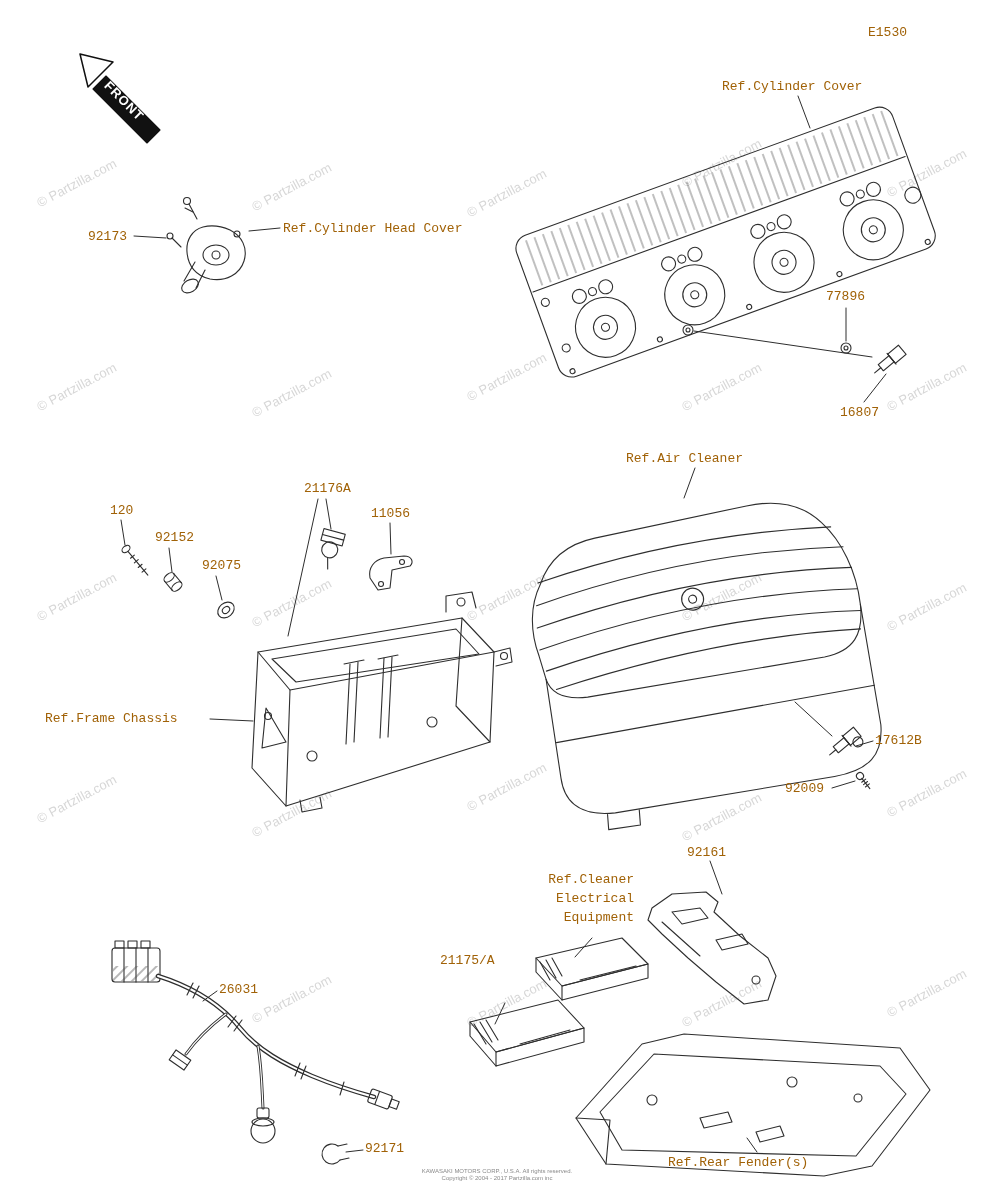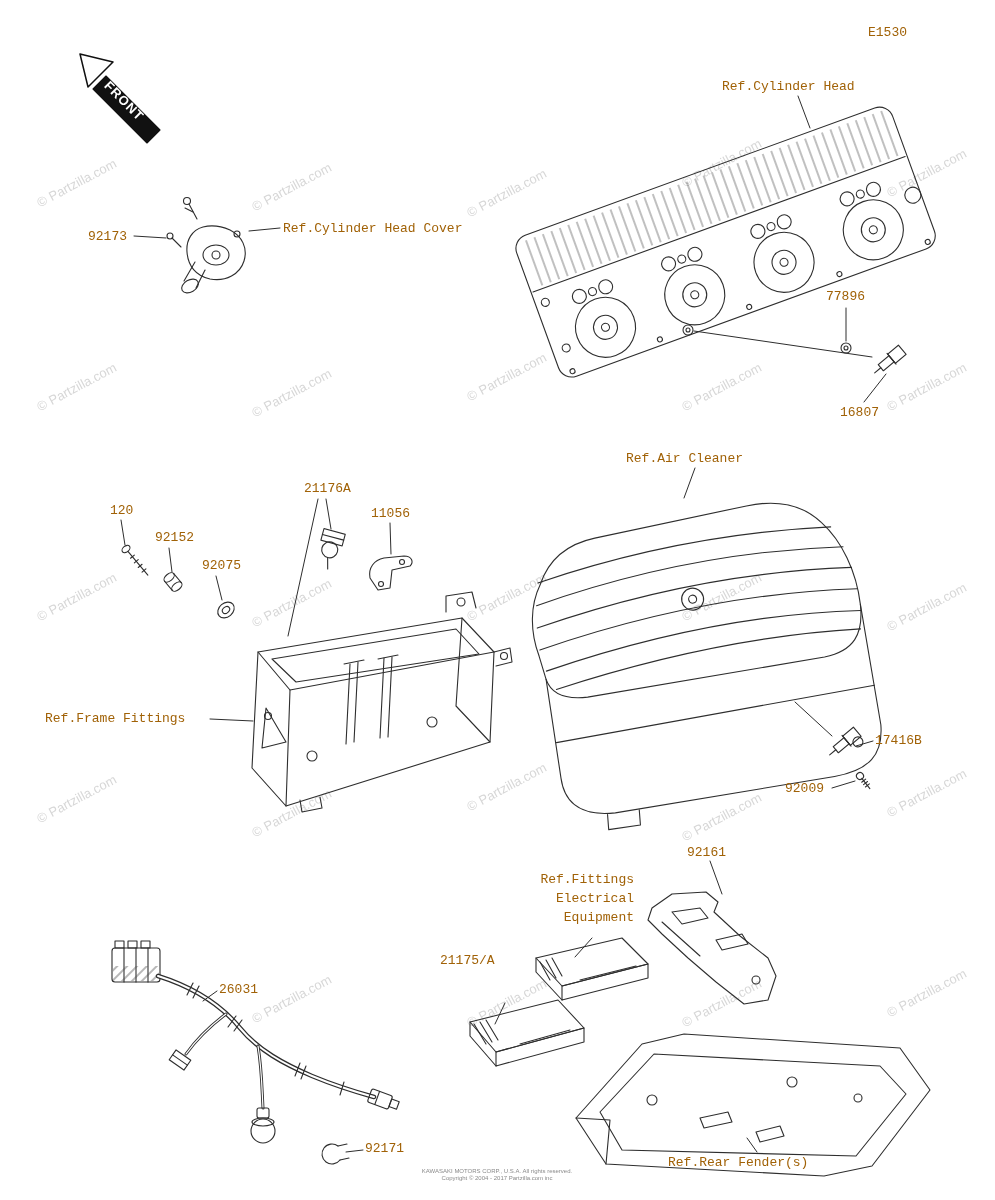--- a/index.html
+++ b/index.html
@@ -306,36 +306,36 @@
         <line x1="217" y1="991" x2="203" y2="1001"></line>
         <line x1="363" y1="1150" x2="346" y2="1152"></line>
         <line x1="757" y1="1152" x2="747" y2="1138"></line>
       </g>
     </g>
   </svg>
 
   <div class="lbl" style="left:868px;top:24px">E1530</div>
   <div class="lbl" style="left:88px;top:228px">92173</div>
   <div class="lbl" style="left:283px;top:220px">Ref.Cylinder Head Cover</div>
-  <div class="lbl" style="left:722px;top:78px">Ref.Cylinder Head</div>
+  <div class="lbl" style="left:722px;top:78px">Ref.Cylinder Cover</div>
   <div class="lbl" style="left:826px;top:288px">77896</div>
   <div class="lbl" style="left:840px;top:404px">16807</div>
   <div class="lbl" style="left:626px;top:450px">Ref.Air Cleaner</div>
   <div class="lbl" style="left:304px;top:480px">21176A</div>
   <div class="lbl" style="left:371px;top:505px">11056</div>
   <div class="lbl" style="left:110px;top:502px">120</div>
   <div class="lbl" style="left:155px;top:529px">92152</div>
   <div class="lbl" style="left:202px;top:557px">92075</div>
-  <div class="lbl" style="left:45px;top:710px">Ref.Frame Fittings</div>
-  <div class="lbl" style="left:875px;top:732px">17416B</div>
+  <div class="lbl" style="left:45px;top:710px">Ref.Frame Chassis</div>
+  <div class="lbl" style="left:875px;top:732px">17612B</div>
   <div class="lbl" style="left:785px;top:780px">92009</div>
   <div class="lbl" style="left:687px;top:844px">92161</div>
 
   <div class="lbl block ref-chassis" style="left:500px;top:870px">
-    <div>Ref.Fittings</div>
+    <div>Ref.Cleaner</div>
     <div>Electrical</div>
     <div>Equipment</div>
   </div>
 
   <div class="lbl" style="left:440px;top:952px">21175/A</div>
   <div class="lbl" style="left:219px;top:981px">26031</div>
   <div class="lbl" style="left:365px;top:1140px">92171</div>
   <div class="lbl" style="left:668px;top:1154px">Ref.Rear Fender(s)</div>
 
   <div class="footer">

